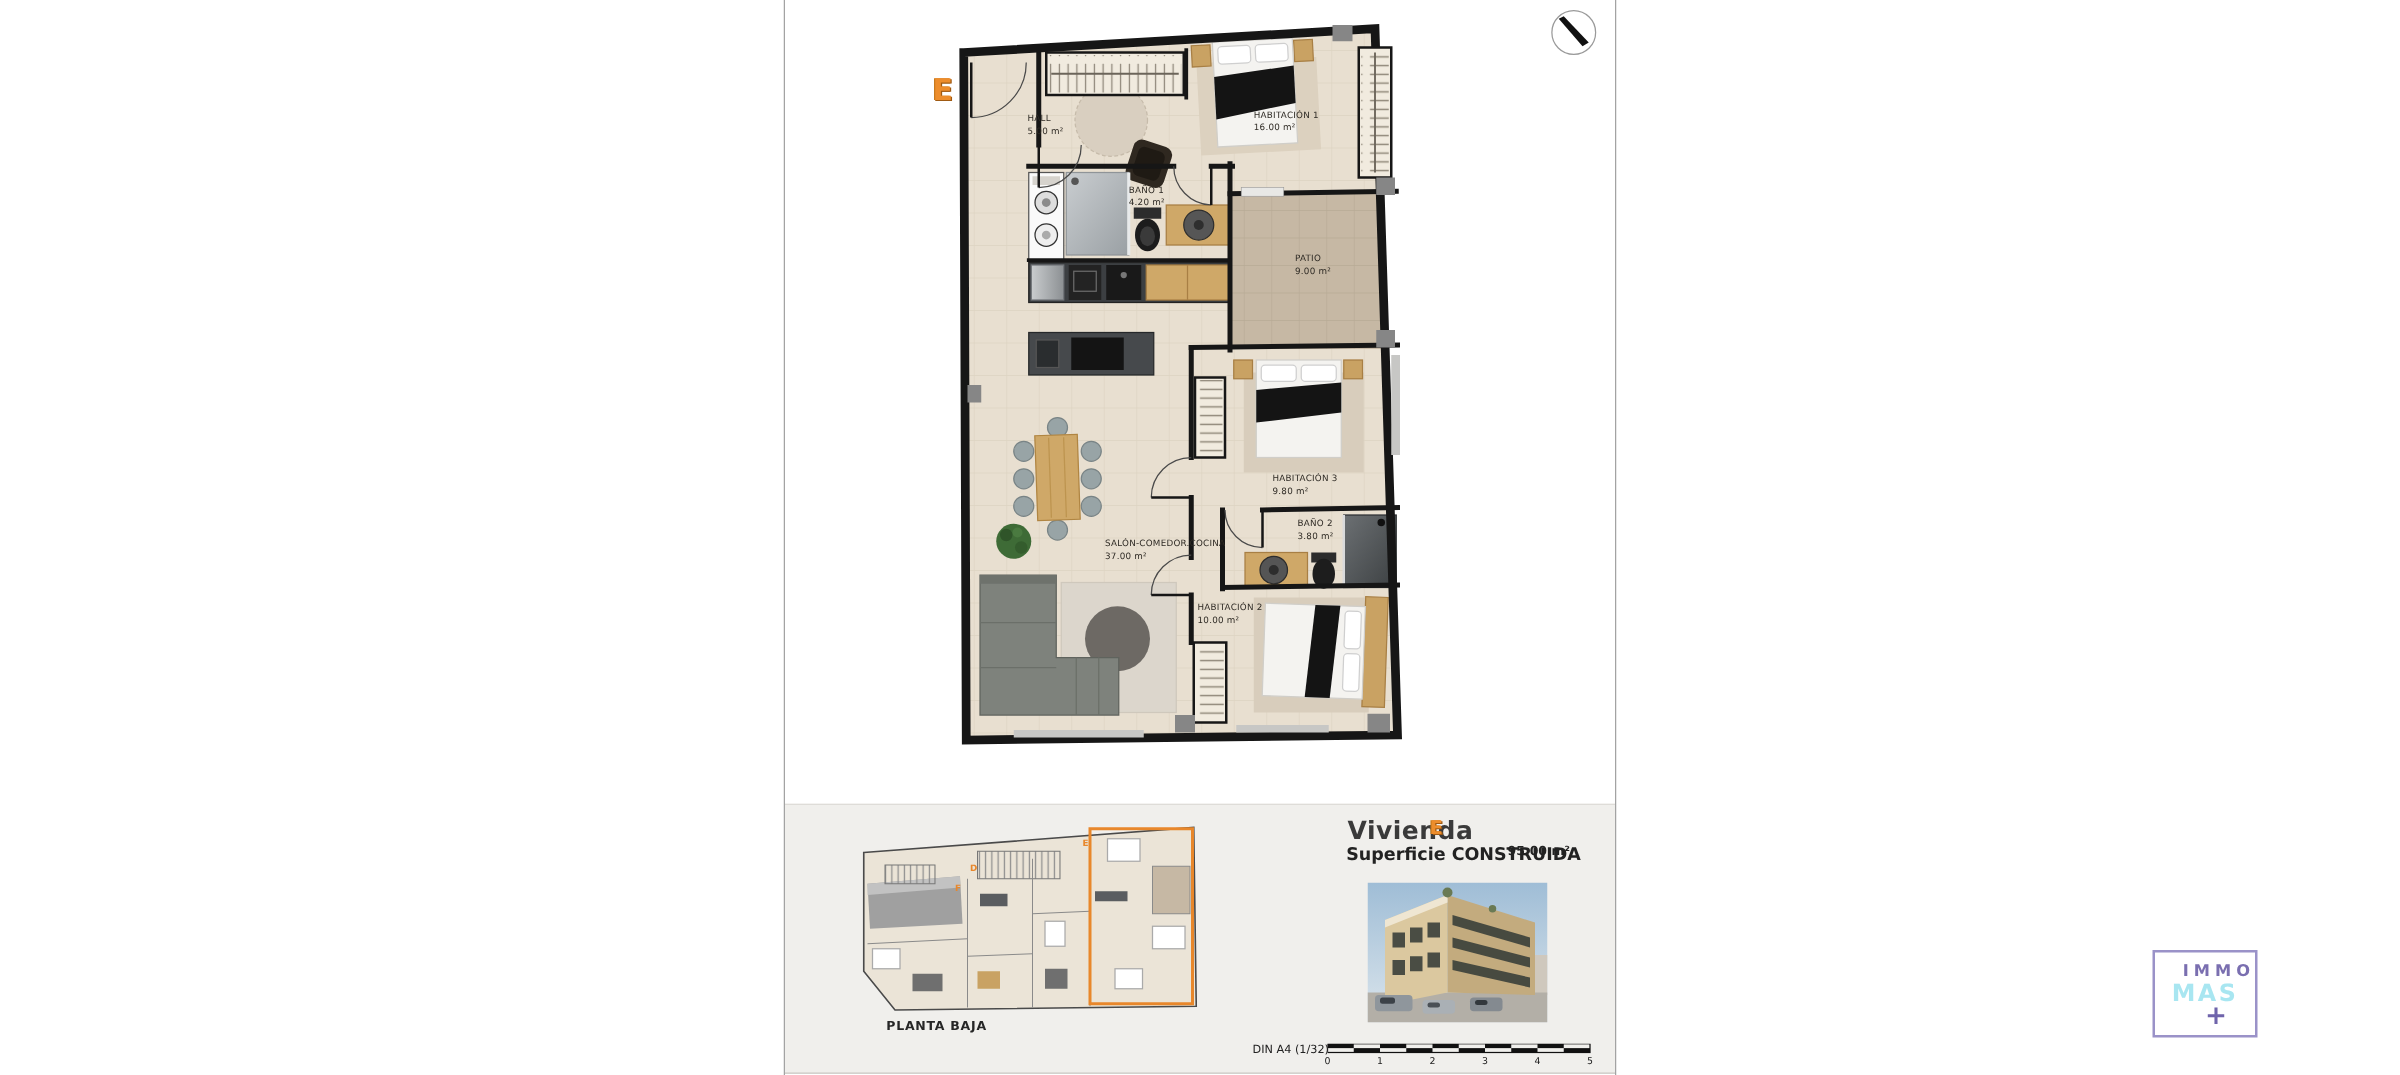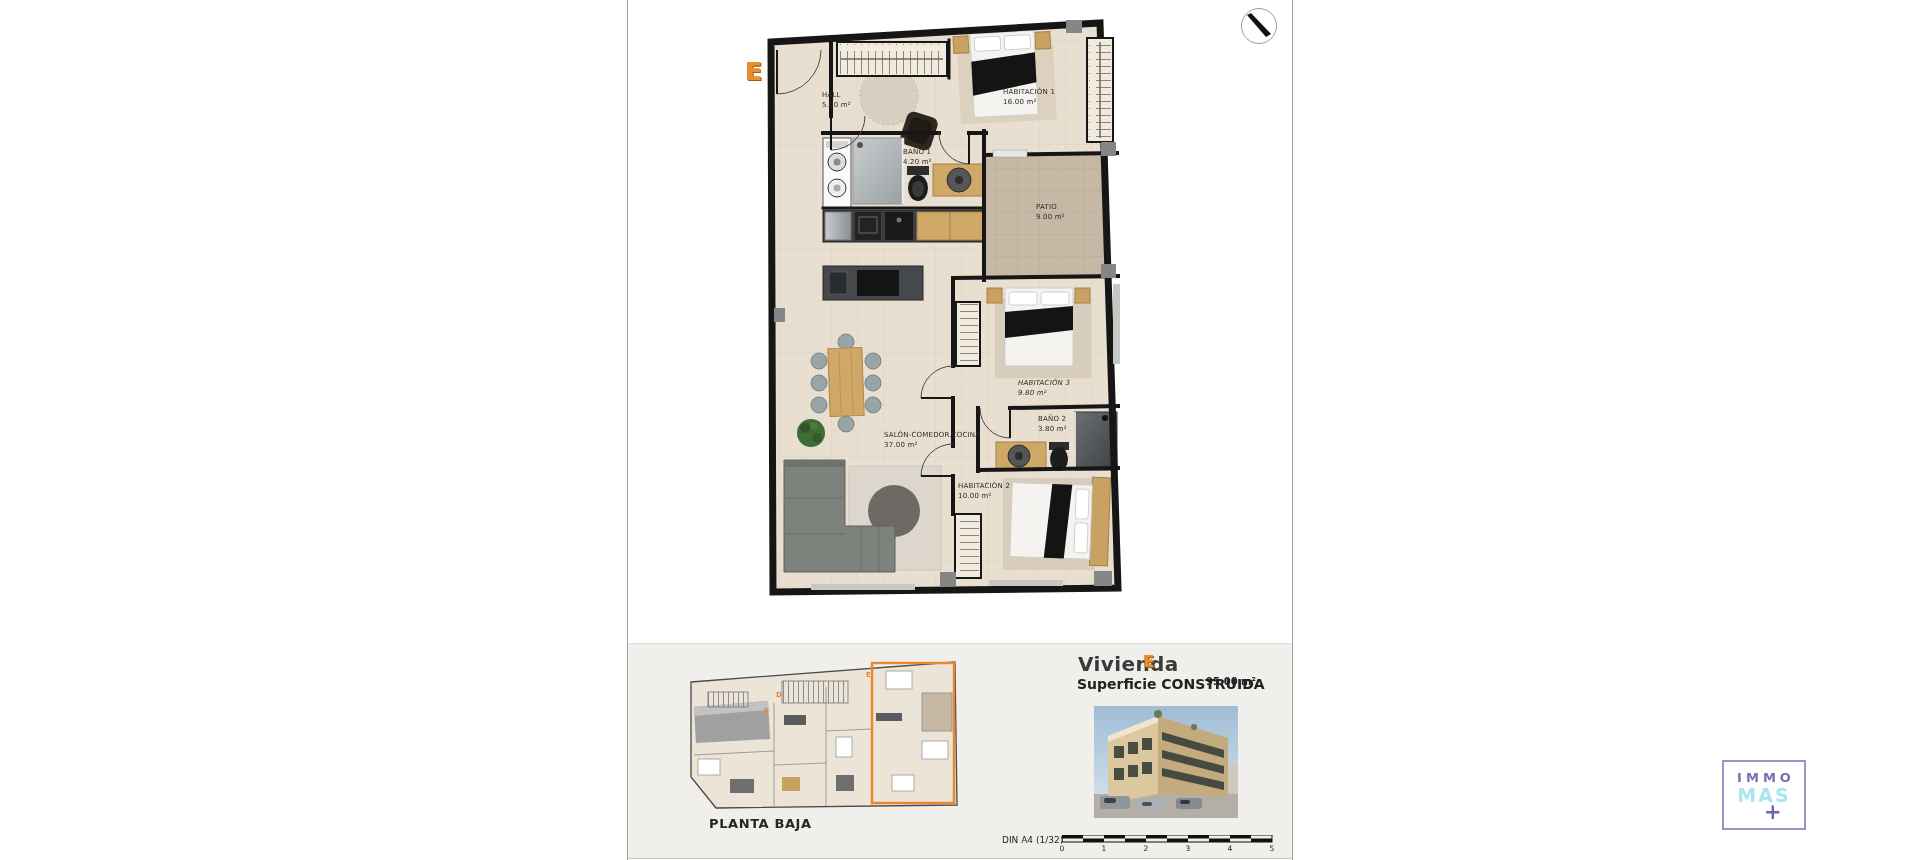--- a/index.html
+++ b/index.html
@@ -12,31 +12,31 @@
   .room-label{position:absolute;font-size:7px;line-height:1.4;color:#2e2a24;white-space:nowrap;letter-spacing:.2px;}
   .room-label .rn{display:block;}
   
   .unit-letter-big{position:absolute;left:746px;top:58px;font-size:24px;font-weight:bold;color:#ed8d2c;
       text-shadow:1px 1px 0 #9f5a13,-1px 0 0 #c87a1e,0 1px 0 #9f5a13;}
   
   .compass{position:absolute;left:1241px;top:8px;width:34px;height:34px;border:1.5px solid #9a9a9a;border-radius:50%;background:#fff;}
   
   .footer-band{position:absolute;left:628px;top:643px;width:664px;height:214px;background:#f0efec;
       border-top:1px solid #dedcd8;border-bottom:1px solid #c9c7c2;}
-  .floor-label{position:absolute;left:709px;top:816px;font-size:13px;font-weight:bold;color:#262626;letter-spacing:.6px;text-align:center;}
+  .floor-label{position:absolute;left:709px;top:816px;font-size:10px;font-weight:bold;color:#262626;letter-spacing:.6px;text-align:center;}
   .title-prefix{position:absolute;left:1078px;top:652px;font-size:20px;font-weight:bold;color:#3a3a3a;letter-spacing:.4px;}
   .title-unit{position:absolute;left:1144px;top:653px;font-size:15px;font-weight:bold;color:#ed8d2c;
       text-shadow:1px 1px 0 #9f5a13,-1px 0 0 #c87a1e;}
   .surface-label{position:absolute;left:1077px;top:676px;font-size:14px;font-weight:bold;color:#222;}
   .surface-value{position:absolute;left:1206px;top:676px;font-size:10px;font-weight:bold;color:#222;}
   .scale-label{position:absolute;left:1002px;top:835px;font-size:9px;color:#222;}
   .scale-tick{position:absolute;top:844px;width:20px;margin-left:-10px;text-align:center;font-size:7.5px;color:#222;}
   
   .logo-box{position:absolute;left:1722px;top:760px;width:84px;height:70px;border:2px solid #9a92c8;background:#fff;box-sizing:border-box;}
-  .logo-top{margin-top:8px;text-align:center;font-size:13px;font-weight:bold;letter-spacing:4px;color:#7a6fb0;padding-left:4px;}
+  .logo-top{margin-top:8px;text-align:right;font-size:13px;font-weight:bold;letter-spacing:4px;color:#7a6fb0;padding-left:4px;}
   .logo-bottom{margin-top:1px;text-align:center;font-size:19px;font-weight:bold;letter-spacing:2px;color:#a8e6f1;line-height:1;}
   .logo-plus{position:absolute;left:40px;top:38px;font-size:21px;font-weight:bold;color:#6f64ab;}
 </style>
 </head>
 <body>
 
 <div id="canvas">
 
   <div class="page-border" style="left:627px;"></div>
   <div class="page-border" style="left:1292px;"></div>
@@ -284,21 +284,21 @@
     <span class="rn">4.20 m²</span>
   </div>
   <div class="room-label" style="left:1036px;top:203px;">
     <span class="rn">PATIO</span>
     <span class="rn">9.00 m²</span>
   </div>
   <div class="room-label" style="left:836px;top:431px;margin-left:48px;">
     <span class="rn">SALÓN-COMEDOR.COCINA</span>
     <span class="rn">37.00 m²</span>
   </div>
-  <div class="room-label" style="left:1018px;top:379px;font-style:italic;">
+  <div class="room-label" style="left:1018px;top:379px;">
     <span class="rn">HABITACIÓN 3</span>
     <span class="rn">9.80 m²</span>
   </div>
   <div class="room-label" style="left:1038px;top:415px;">
     <span class="rn">BAÑO 2</span>
     <span class="rn">3.80 m²</span>
   </div>
   <div class="room-label" style="left:958px;top:482px;">
     <span class="rn">HABITACIÓN 2</span>
     <span class="rn">10.00 m²</span>

